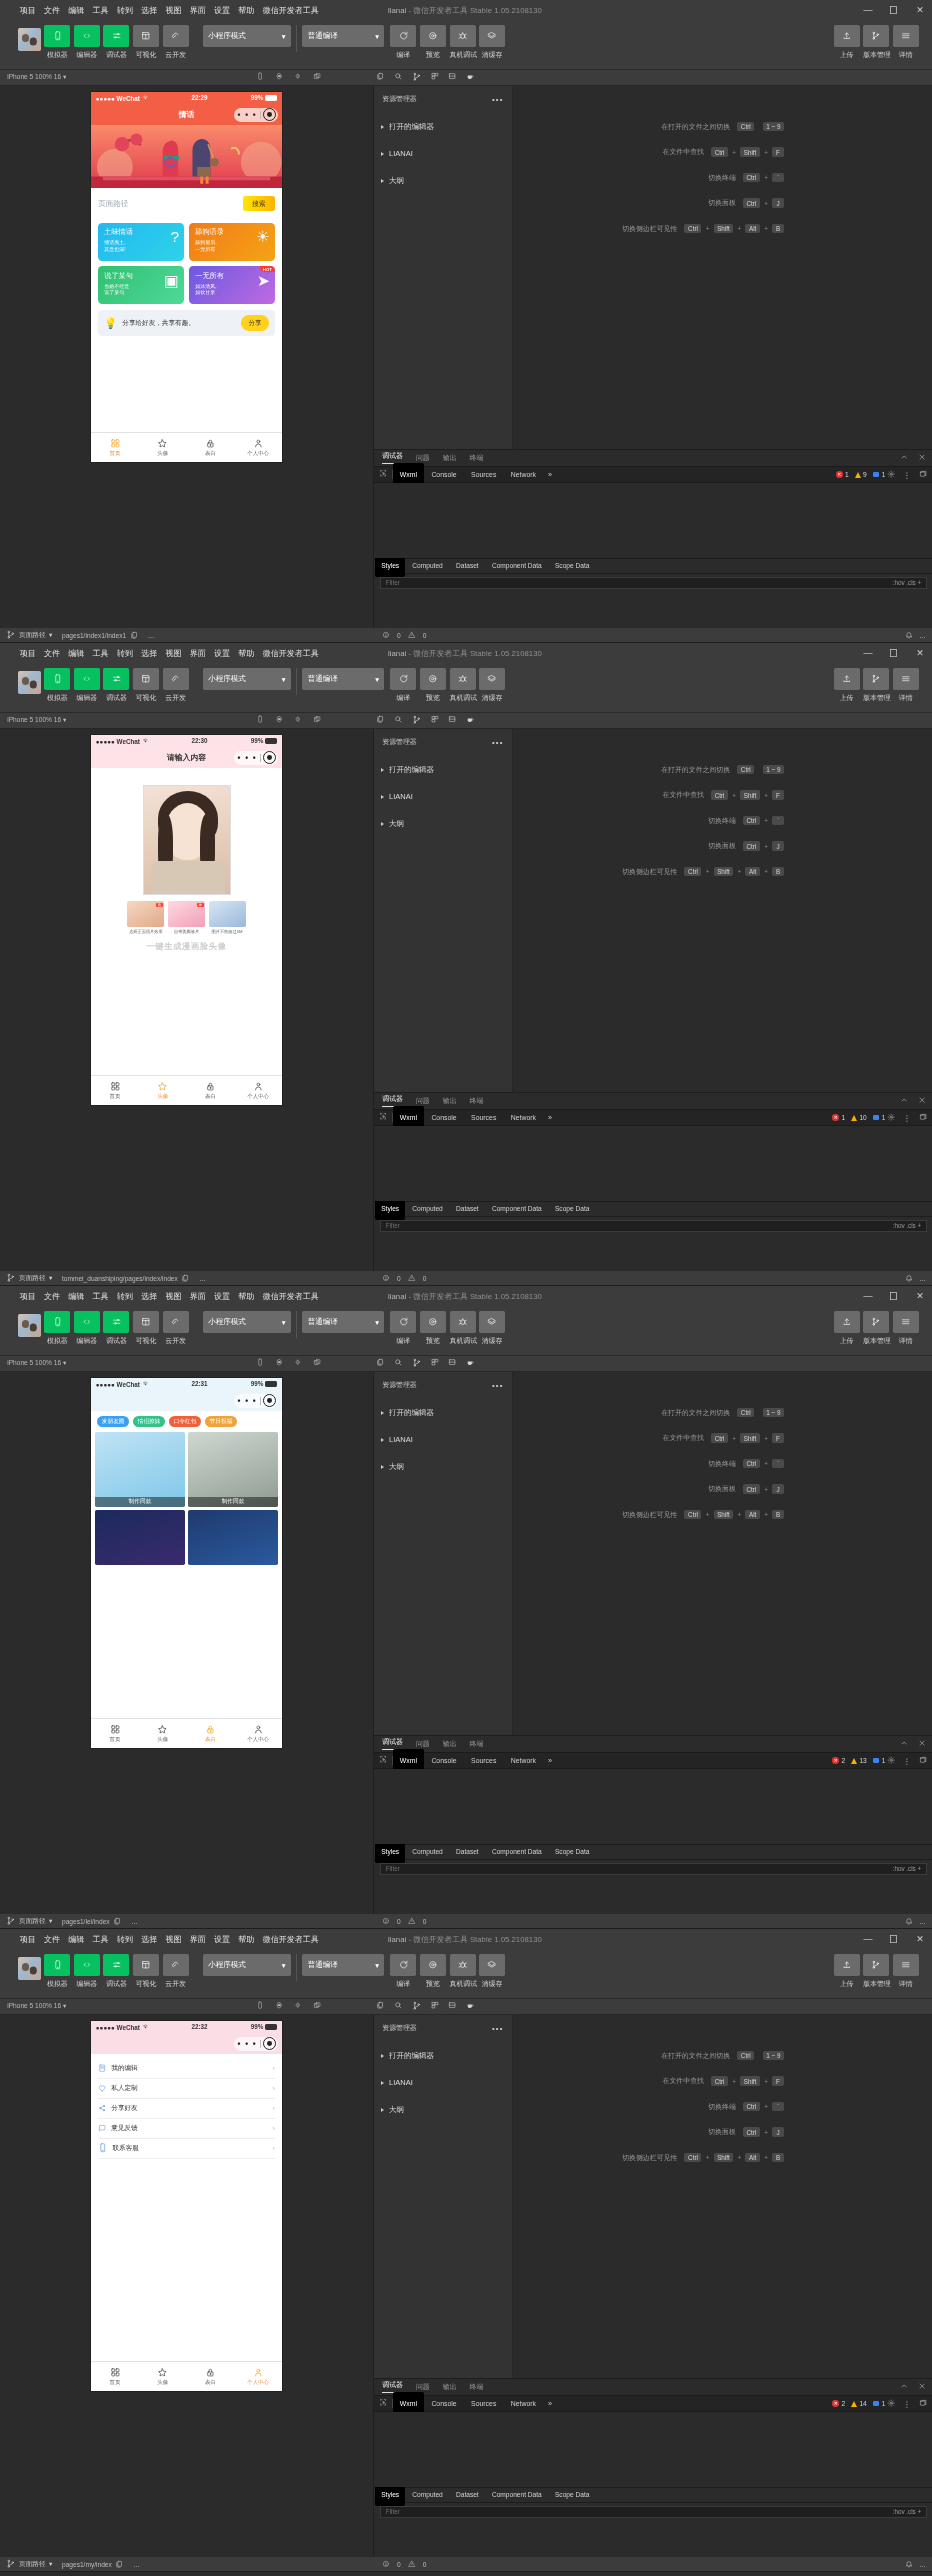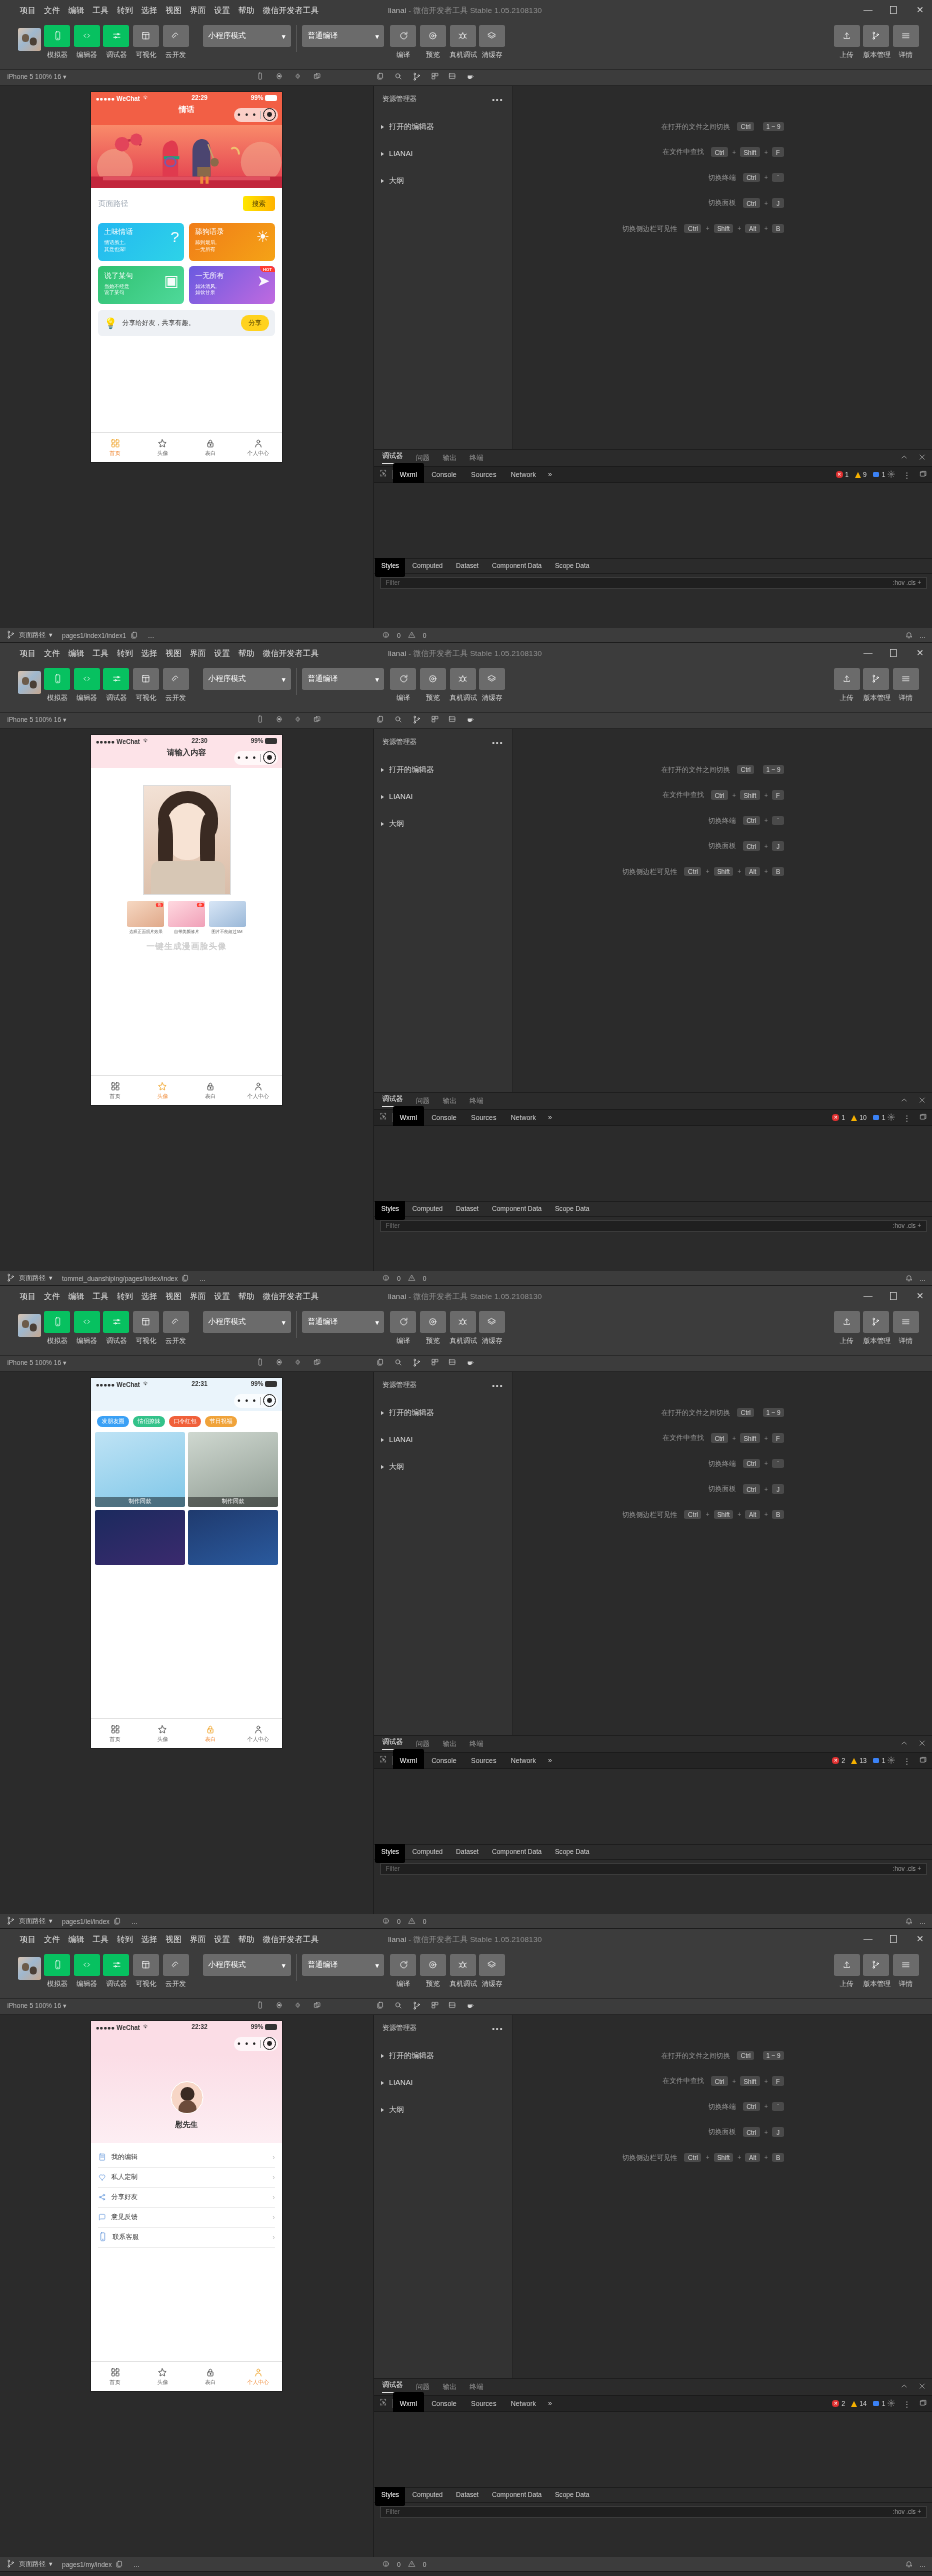--- a/index.html
+++ b/index.html
@@ -110,21 +110,21 @@
               font-size:6.6px;color:#cfcfcf; position:relative;}
   .sbleft{ display:flex; align-items:center; gap:3.6px; padding-left:6px; }
   .sbmid{ position:absolute; left:382px; display:flex; align-items:center; gap:7.2px; color:#bdbdbd;}
   .sbright{ position:absolute; right:7.2px; display:flex; align-items:center; gap:6px;}
 
   
   .phone{ width:191px; background:#fff; position:relative; display:flex; flex-direction:column;
           box-shadow:0 0 0 0.6px #1b1b1b;}
   .statusios{ height:12px; display:flex; align-items:center; justify-content:space-between;
               padding:0 4.8px; font-size:6.3px; font-weight:bold; }
-  .navbar{ height:21.5px; display:flex; justify-content:center; position:relative;
+  .navbar{ height:21.5px; display:flex; align-items:center; justify-content:center; position:relative;
            font-size:7.8px; font-weight:bold; }
   .caps{ position:absolute; right:3.6px; top:4.2px; width:44px;height:14.3px;border-radius:7.2px;
          background:rgba(255,255,255,.7); display:flex; align-items:center; }
   .caps .dots{ flex:1;text-align:center;font-size:8.3px;letter-spacing:1.2px;color:#222;line-height:1;}
   .caps .bar{ width:0.6px;height:7.8px;background:#bbb;}
   .caps .circ{ width:13px;height:13px;margin:0 2.4px;border-radius:50%;border:1.2px solid #222;
                display:flex;align-items:center;justify-content:center;}
   .caps .circ i{ width:4.8px;height:4.8px;border-radius:50%;background:#222;display:block;}
   .pbody{ flex:1; overflow:hidden; position:relative; }
   .tabbar{ height:30px;background:#fff;border-top:0.6px solid #e2e2e2;display:flex;}
@@ -1887,27 +1887,20 @@
               <span></span>
               <div class="caps">
                 <span class="dots">• • •</span>
                 <span class="bar"></span>
                 <span class="circ">
                   <i></i>
                 </span>
               </div>
             </div>
             <div class="pbody" style="background:#fff">
-              <div class="profhdr" style="background:linear-gradient(180deg,#fbdde6,#fdeef3)">
-                <div class="pavatar">
-                  <b></b>
-                  <i></i>
-                </div>
-                <div class="pname">慰先生</div>
-              </div>
               <div class="mlist">
                 <div class="mrow">
                   <span style="color:#5a8fd8"><svg width="8.3" height="8.3" viewBox="0 0 24 24" fill="none" stroke="currentColor" stroke-width="1.6" stroke-linecap="round" stroke-linejoin="round">
                       <rect x="5" y="3" width="14" height="18" rx="1.5"></rect>
                       <line x1="8" y1="8" x2="16" y2="8"></line>
                       <line x1="8" y1="12" x2="16" y2="12"></line>
                     </svg></span>
                   <span>我的编辑</span>
                   <span class="ar">›</span>
                 </div>

